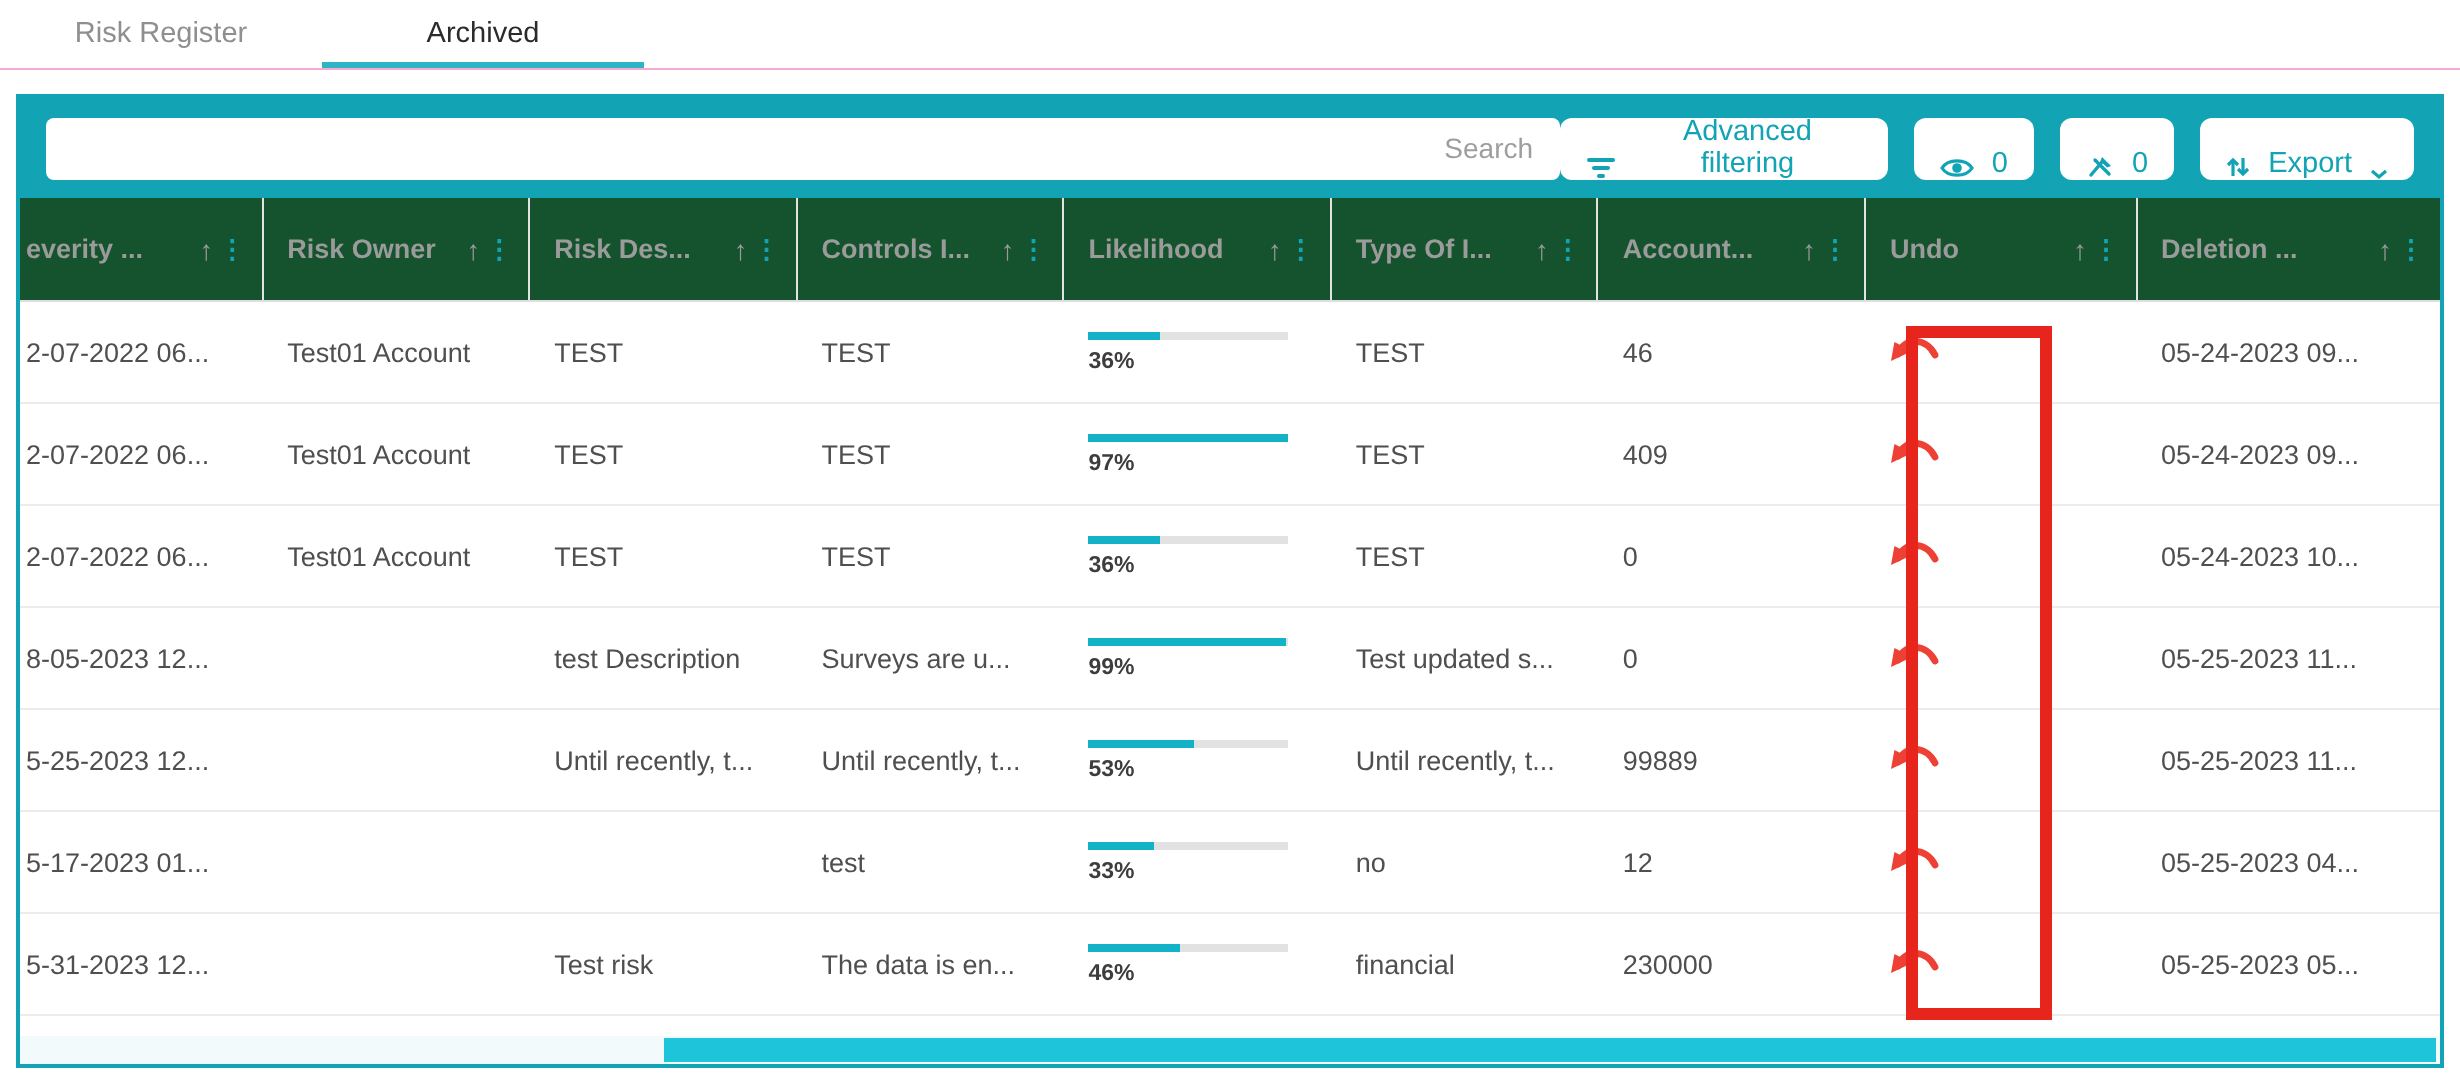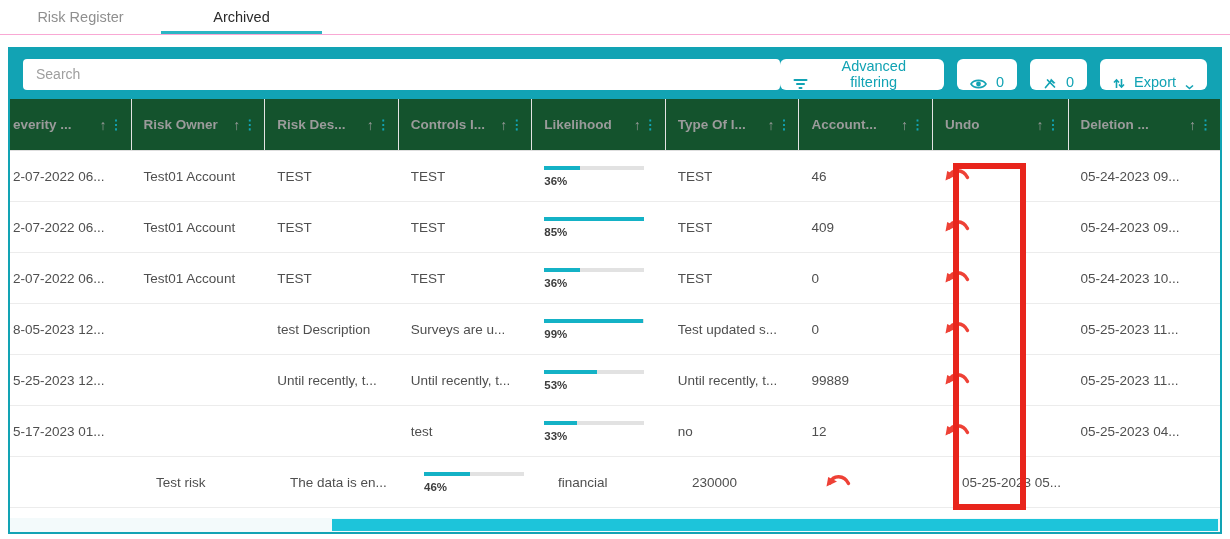--- a/index.html
+++ b/index.html
@@ -9,21 +9,21 @@
   
   .tabs { display:flex; height:35px; border-bottom:1px solid #f9a8d4; }
   .tab { width:161px; text-align:center; padding-top:9px; font-size:14.5px; color:#8f8f8f; cursor:pointer; height:100%; }
   .tab.active { color:#2b2b2b; border-bottom:3px solid #2cb5c4; }
 
   
   .widget { position:absolute; left:8px; top:47px; width:1214px; height:487px; border:2px solid #12a3b4; background:#fff; }
 
   
   .toolbar { height:50px; background:#12a3b4; display:flex; align-items:center; padding:0 13px; }
-  .search { width:758px; height:31px; border:none; border-radius:4px; padding:0 13px; font-size:14px; color:#555; outline:none; background:#fff; }
+  .search { width:758px; height:31px; border:none; border-radius:4px; padding:0 13px; font-size:14px; color:#555; outline:none; background:#fff;text-align:right; }
   .search::placeholder { color:#9e9e9e; }
   .toolbar-buttons { margin-left:auto; display:flex; gap:13px; align-items:center; }
   .btn { height:31px; background:#fff; color:#12a3b4; border:none; border-radius:6px; font-size:14.5px; display:flex; align-items:flex-end; gap:9px; padding:0 13px; cursor:pointer; font-family:"Liberation Sans", sans-serif; }
   .btn svg { display:block; }
 
   
   .thead { display:flex; height:52px; background:#14532d; border-bottom:1px solid #dedede; }
   .th { display:flex; align-items:center; height:100%; border-right:1px solid #e3e3e3; color:#9b9b9b; font-size:13.5px; font-weight:bold; padding-left:12px; overflow:hidden; white-space:nowrap; }
   .th:last-child { border-right:none; }
   .th .label { overflow:hidden; text-overflow:clip; white-space:nowrap; }
@@ -189,21 +189,21 @@
         </div>
         <div class="row">
           <div class="td first" style="width: 122px;">2-07-2022 06...</div>
           <div class="td" style="width: 134px;">Test01 Account</div>
           <div class="td" style="width: 134px;">TEST</div>
           <div class="td" style="width: 134px;">TEST</div>
           <div class="td lik" style="width: 134px;">
             <div class="bar">
               <div class="bar-fill" style="width: 100px;"></div>
             </div>
-            <span class="pct">85%</span>
+            <span class="pct">97%</span>
           </div>
           <div class="td" style="width: 134px;">TEST</div>
           <div class="td" style="width: 134px;">409</div>
           <div class="td" style="width: 136px; padding-left: 0px;">
             <button class="undo-btn"><span><svg width="26" height="17" viewBox="0 0 26 17">
                   <path d="M4 11 C7 2.5, 18 2.5, 22.5 11.5" fill="none" stroke="#ee4136" stroke-width="3.4" stroke-linecap="round"></path>
                   <polygon points="0.5,14.5 2.2,5 11,9.5" fill="#ee4136"></polygon>
                 </svg></span></button>
           </div>
           <div class="td" style="width: 152px;">05-24-2023 09...</div>
@@ -286,20 +286,21 @@
           <div class="td" style="width: 134px;">12</div>
           <div class="td" style="width: 136px; padding-left: 0px;">
             <button class="undo-btn"><span><svg width="26" height="17" viewBox="0 0 26 17">
                   <path d="M4 11 C7 2.5, 18 2.5, 22.5 11.5" fill="none" stroke="#ee4136" stroke-width="3.4" stroke-linecap="round"></path>
                   <polygon points="0.5,14.5 2.2,5 11,9.5" fill="#ee4136"></polygon>
                 </svg></span></button>
           </div>
           <div class="td" style="width: 152px;">05-25-2023 04...</div>
         </div>
         <div class="row">
+          <div class="td first" style="width: 122px;">5-31-2023 12...</div>
           <div class="td" style="width: 134px;"></div>
           <div class="td" style="width: 134px;">Test risk</div>
           <div class="td" style="width: 134px;">The data is en...</div>
           <div class="td lik" style="width: 134px;">
             <div class="bar">
               <div class="bar-fill" style="width: 46px;"></div>
             </div>
             <span class="pct">46%</span>
           </div>
           <div class="td" style="width: 134px;">financial</div>

